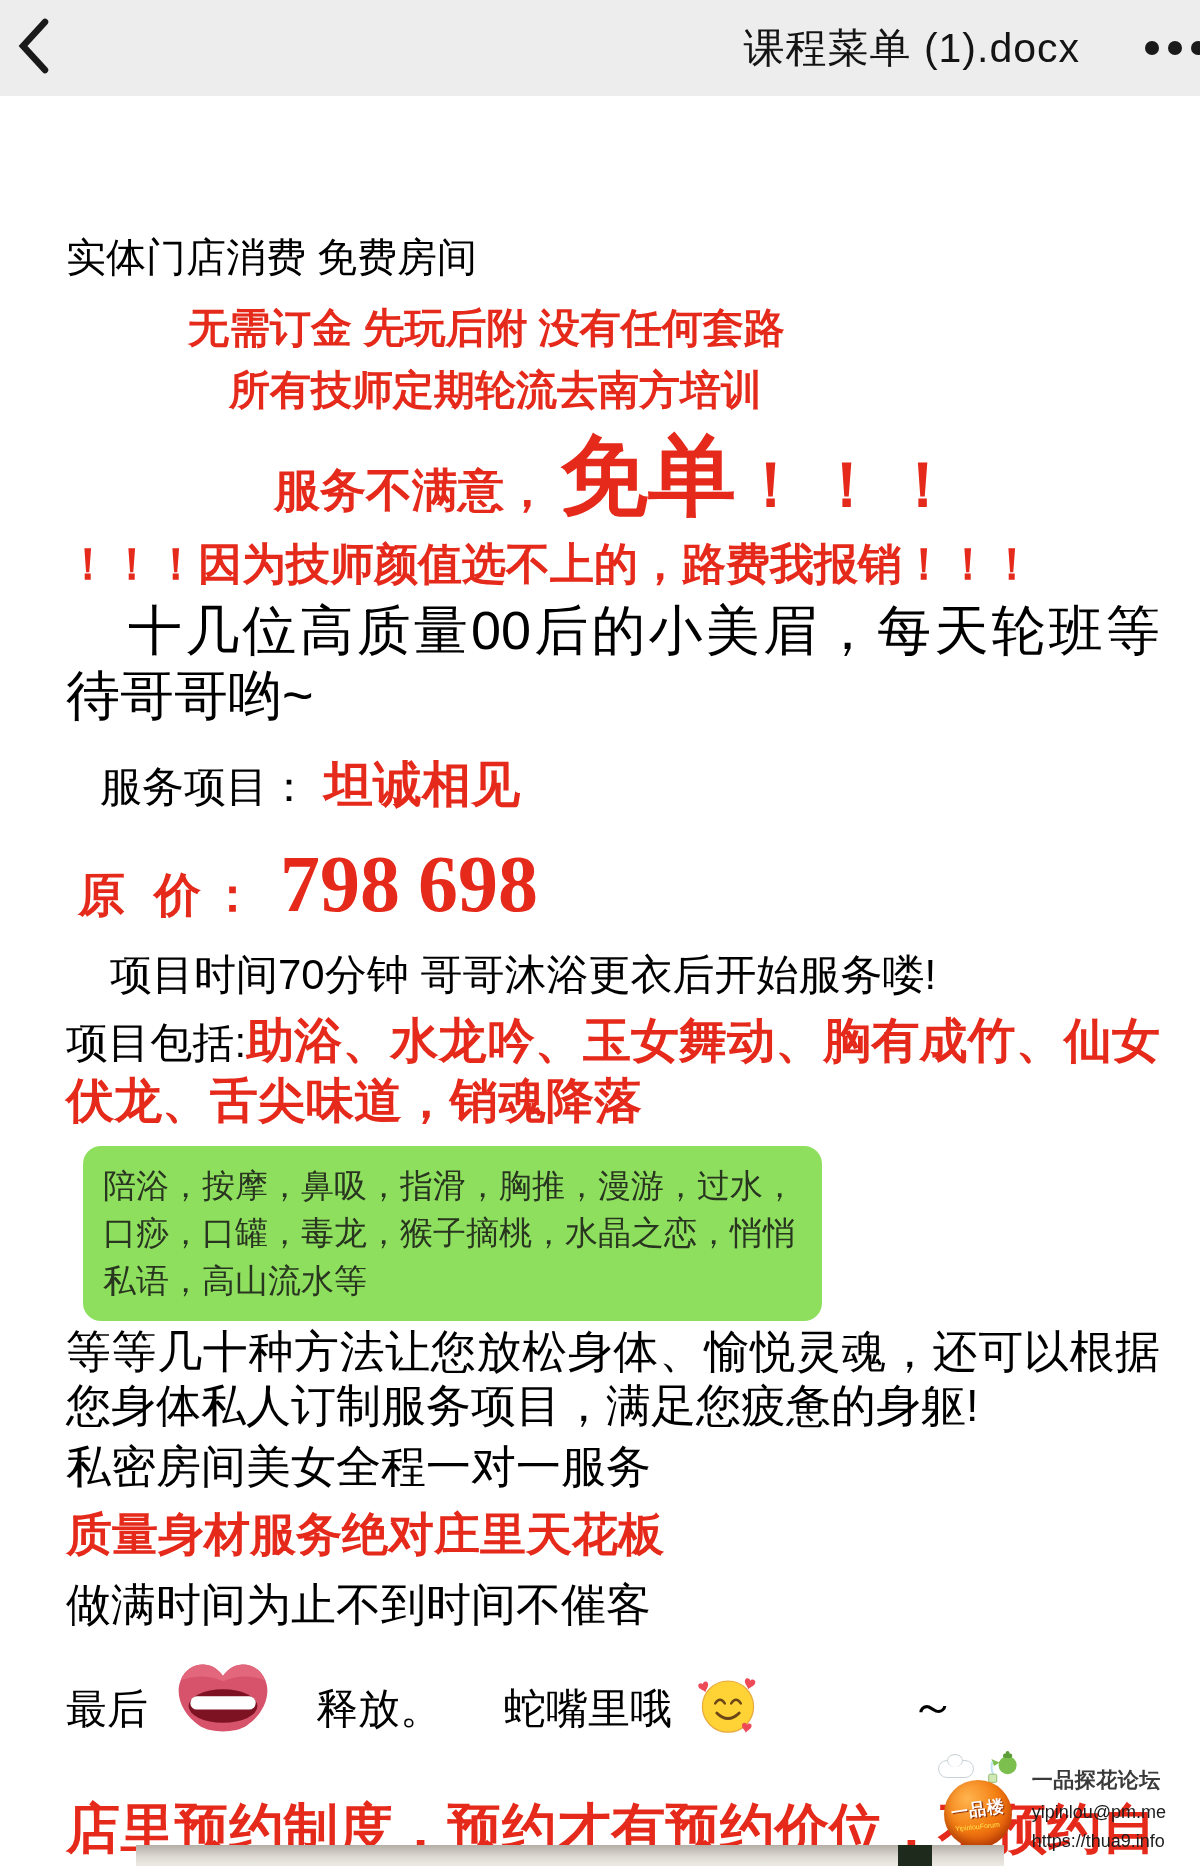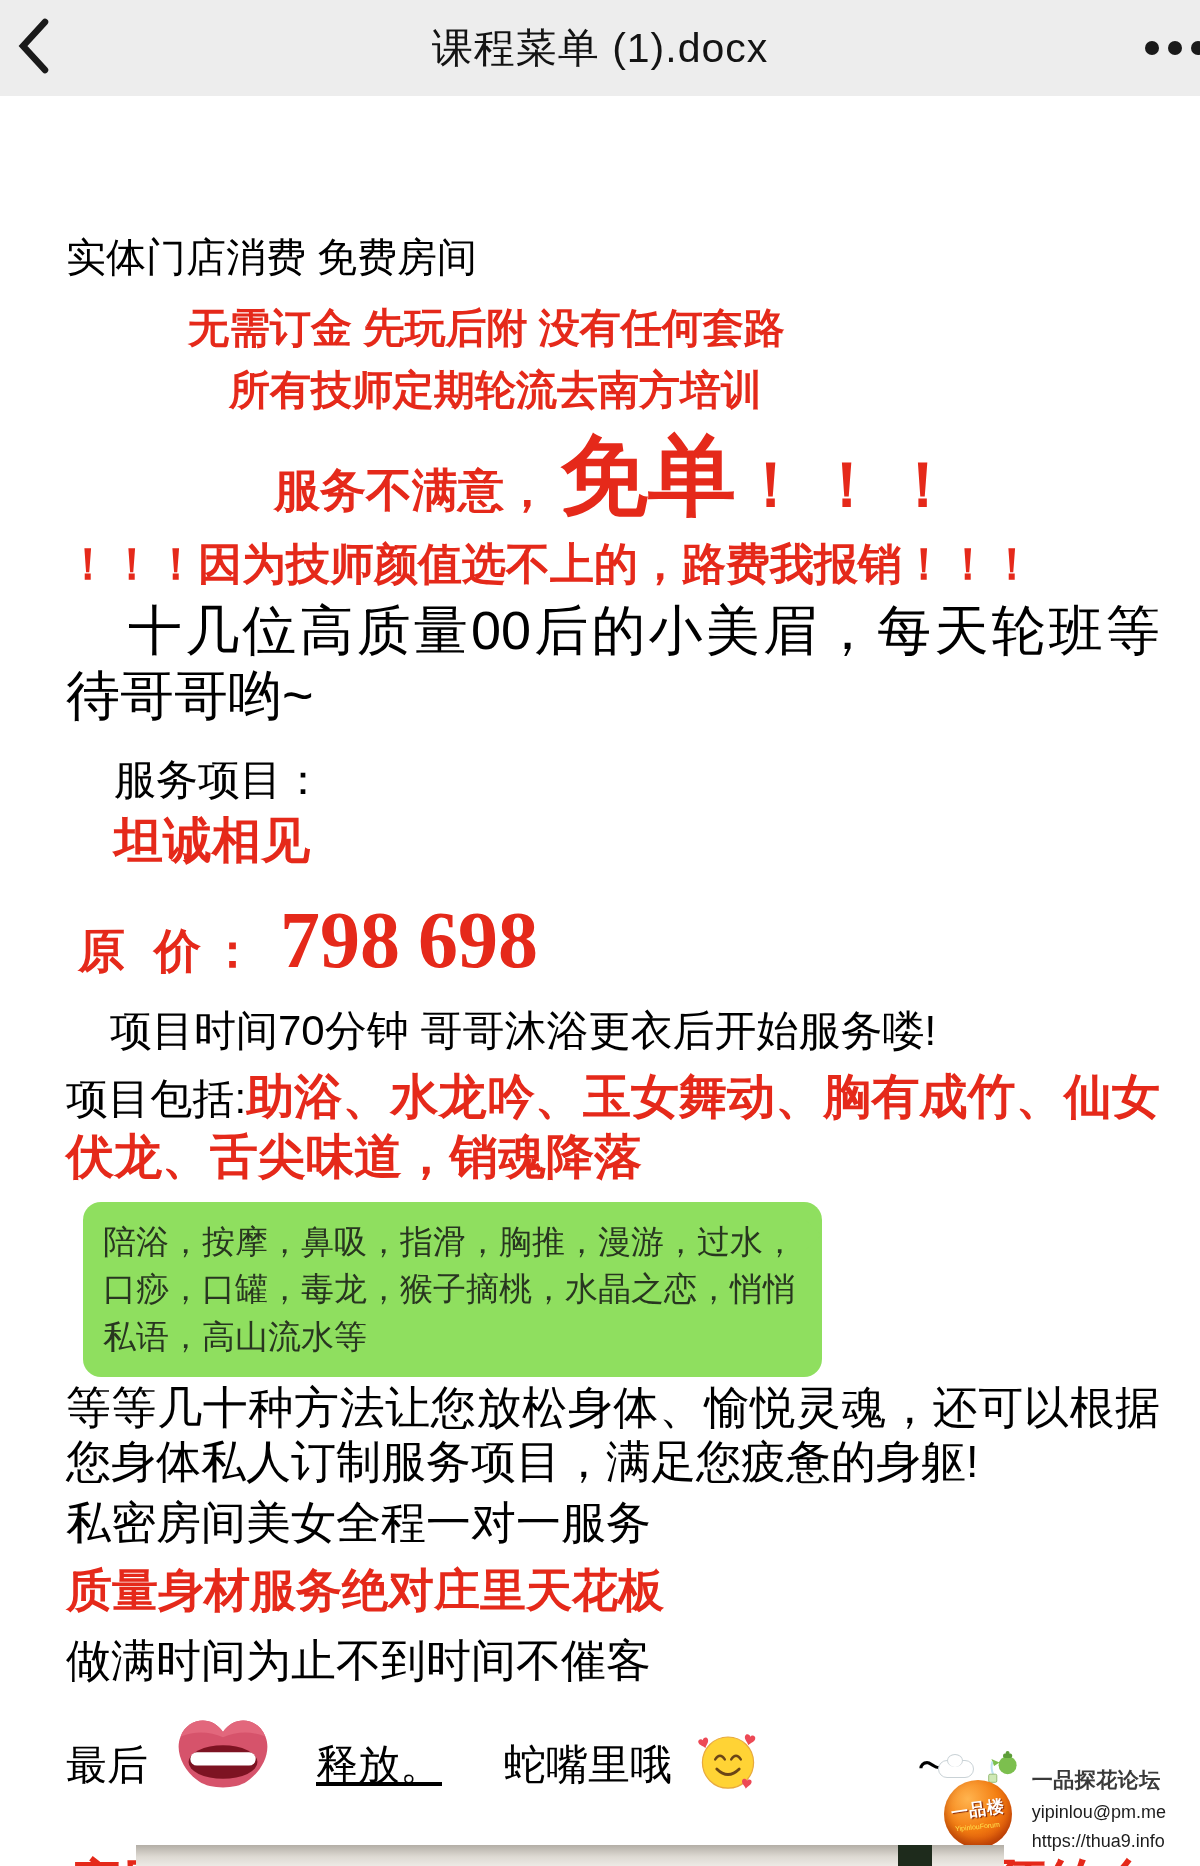--- a/index.html
+++ b/index.html
@@ -2,39 +2,39 @@
 <html style="--red: #e5291a; --bubble-green: #8fdf5f; --header-bg: #ededed;"><head>
 <meta charset="utf-8">
 <style>
   html,body{margin:0;padding:0;background:#fff;}
   .page{position:relative;width:1200px;height:1866px;background:#fff;overflow:hidden;
         font-family:"Liberation Sans","DejaVu Sans",sans-serif;color:#000;}
   
   .header{position:relative;height:96px;background:var(--header-bg,#ededed);
           display:flex;align-items:center;}
   .back-btn{width:66px;height:96px;display:flex;align-items:center;justify-content:center;cursor:pointer;}
-  .title{position:absolute;left:120px;right:120px;text-align:center;font-size:41px;
+  .title{position:absolute;left:120px;right:120px;text-align:right;font-size:41px;
          font-weight:500;color:#141414;letter-spacing:1px;white-space:nowrap;}
   .menu-btn{position:absolute;right:-5px;top:0;height:96px;display:flex;align-items:center;gap:9px;
             padding-right:0;cursor:pointer;}
   .dot{width:14px;height:14px;border-radius:50%;background:#1a1a1a;}
   
   .doc{padding:0 40px 0 66px;}
   .red{color:var(--red,#e5291a);}
   .jy{text-align:justify;}
   .p1{margin-top:134px;font-size:40px;}
   .p2{margin-top:16px;margin-left:122px;font-size:41px;font-weight:700;}
   .p3{margin-top:7px;margin-left:163px;font-size:41px;font-weight:700;}
   .p4{margin-top:14px;margin-left:208px;display:flex;align-items:baseline;font-weight:700;}
   .p4 .pre{font-size:46px;}
   .p4 .big{font-size:88px;font-weight:900;margin-left:10px;line-height:1;}
   .p4 .marks{font-size:62px;font-weight:900;letter-spacing:14px;margin-left:4px;}
   .p5{margin-top:8px;font-size:44px;font-weight:700;white-space:nowrap;}
   .p6{margin-top:4px;font-size:54px;line-height:1.2;text-indent:62px;}
-  .p7{margin-top:24px;margin-left:34px;display:flex;align-items:baseline;flex-direction:column;}
+  .p7{margin-top:24px;margin-left:34px;display:flex;align-items:baseline;}
   .p7 .lab{font-size:42px;}
   .p7 .val{font-size:49px;font-weight:700;margin-left:14px;}
   .p8{margin-top:26px;margin-left:12px;display:flex;align-items:baseline;}
   .p8 .lab1{font-size:47px;font-weight:700;letter-spacing:8px;}
   .p8 .num{font-size:80px;font-weight:700;font-family:"Liberation Serif","DejaVu Serif",serif;line-height:1;}
   .p8 .n1{margin-left:16px;}
   .p8 .lab2{font-size:47px;font-weight:700;margin-left:26px;}
   .p8 .n2{margin-left:18px;}
   .p9{margin-top:20px;font-size:42px;text-indent:44px;}
   .p10{margin-top:8px;font-size:42px;line-height:1.26;}
@@ -46,21 +46,21 @@
           border:15px solid transparent;border-left:17px solid var(--bubble-green,#8fdf5f);}
   .p12{margin-top:4px;font-size:45px;line-height:1.2;}
   .p13{margin-top:4px;font-size:45px;}
   .p14{margin-top:7px;font-size:46px;font-weight:700;}
   .p15{margin-top:9px;display:flex;align-items:baseline;}
   .p15 .blk{font-size:45px;}
   .p15 .rd{font-size:46px;font-weight:700;margin-left:56px;}
   .p16{margin-top:16px;display:flex;align-items:flex-end;}
   .p16 .t{font-size:41px;line-height:1.15;}
   .lips{width:106px;height:96px;margin:0 0 -14px 22px;}
-  .p16 .t2{margin-left:40px;font-size:42px;text-decoration:underline;}
+  .p16 .t2{margin-left:40px;font-size:42px;}
   .p16 .t3{margin-left:62px;font-size:42px;}
   .face{width:64px;height:64px;margin:0 0 -4px 24px;}
   .p16 .tilde{margin-left:150px;font-size:46px;}
   .p17{margin-top:58px;width:1090px;font-size:54px;font-weight:700;line-height:1.38;text-align:justify;}
   
   .watermark{position:absolute;right:34px;top:1752px;display:flex;gap:10px;align-items:flex-start;}
   .wm-logo{position:relative;width:82px;height:98px;flex:none;}
   .wm-circle{position:absolute;left:4px;bottom:2px;width:68px;height:68px;border-radius:50%;
      background:radial-gradient(circle at 35% 28%,#ffb44f 0%,#f47f12 45%,#d94304 100%);
      box-shadow:inset 0 -6px 10px rgba(120,20,0,.45);display:flex;flex-direction:column;

